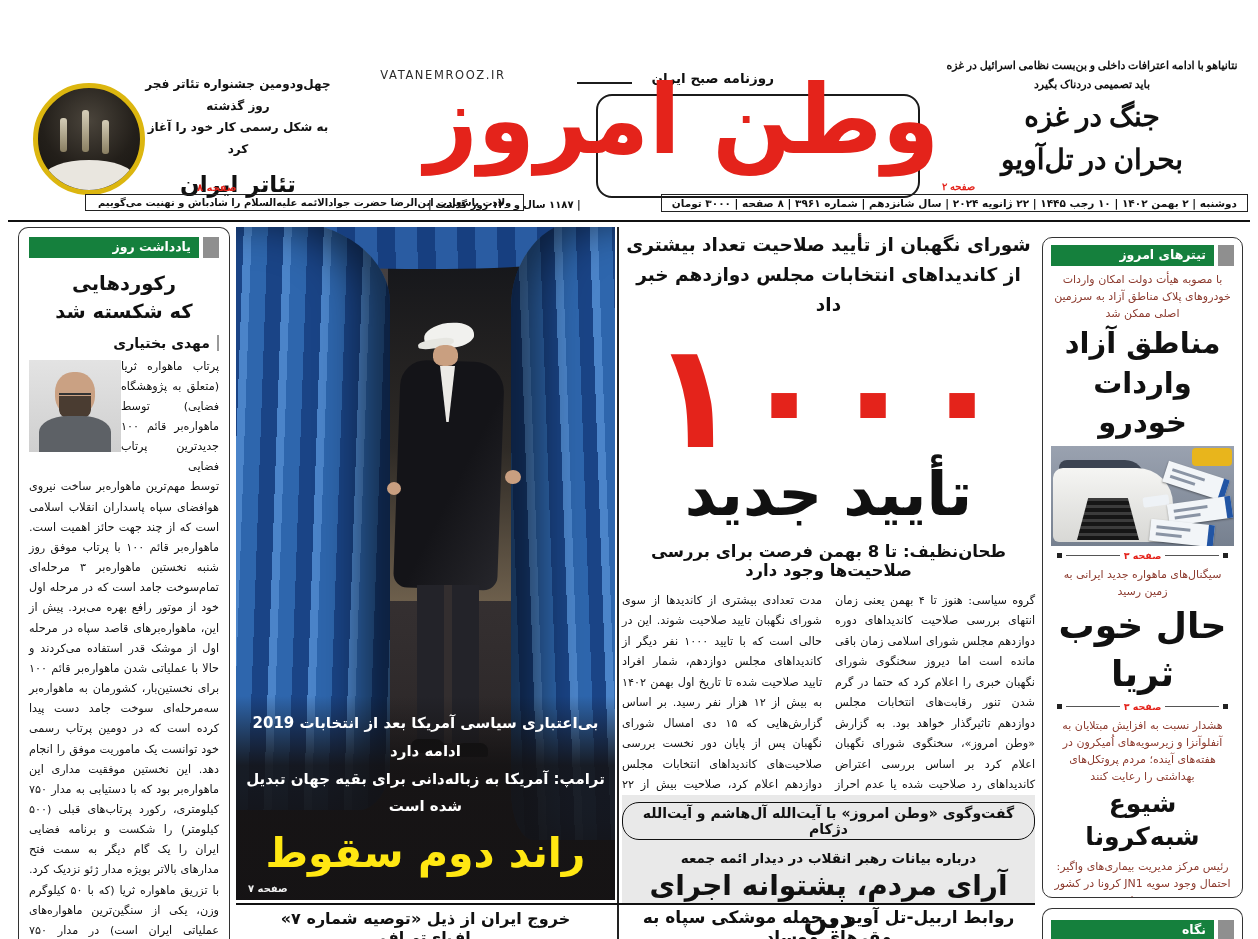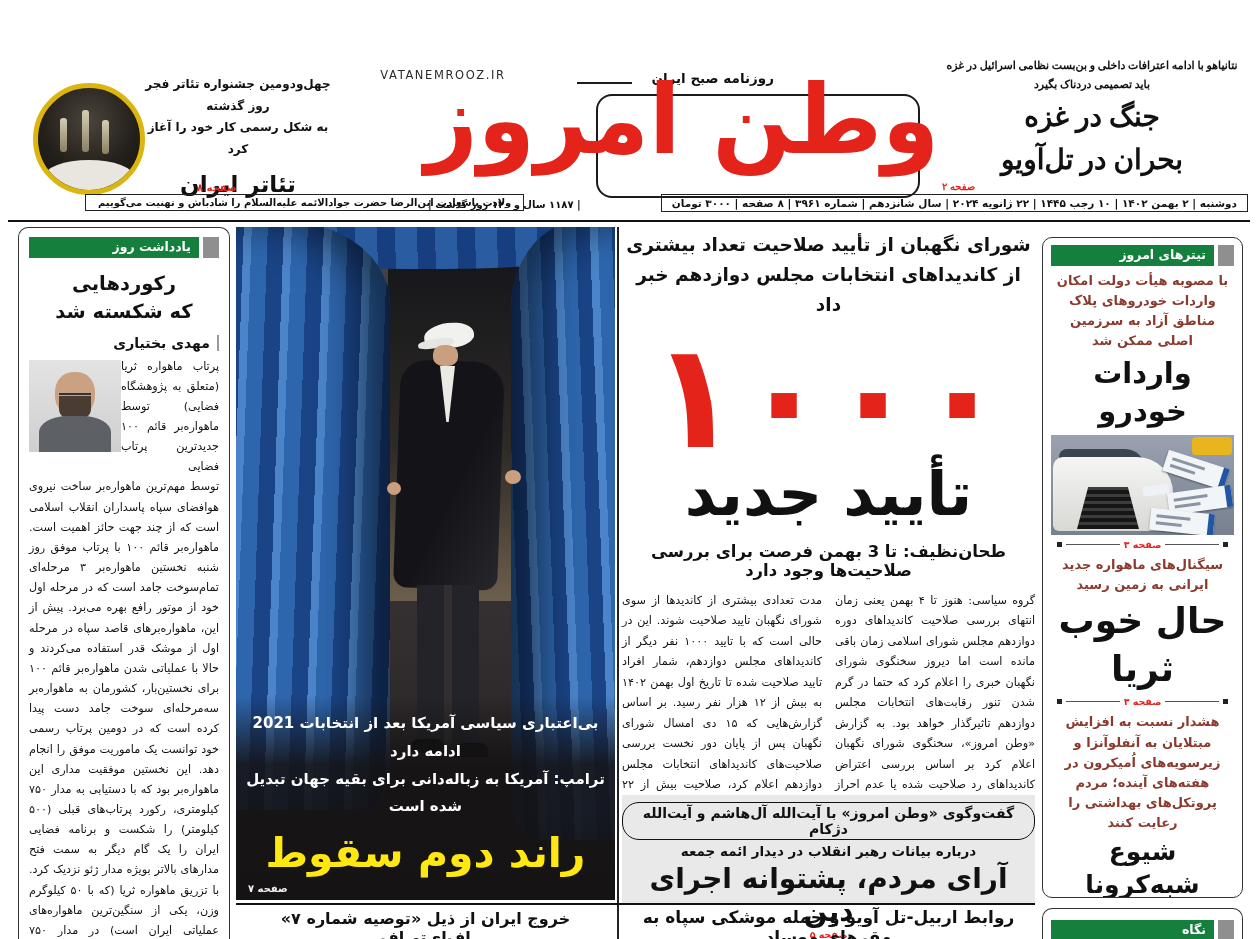--- a/index.html
+++ b/index.html
@@ -75,27 +75,27 @@
   #lead{left:622px;top:230px;width:413px;}
   #lead-kicker{font-size:18.5px;font-weight:800;line-height:1.62;}
   #lead-number{font-size:146px;font-weight:900;color:#e4231b;line-height:1.02;margin-top:2px;}
   #lead-headline{font-size:61px;font-weight:900;letter-spacing:-1.5px;margin-top:-10px;line-height:1.08;}
   #lead-subhead{font-size:16.5px;font-weight:800;margin-top:15px;}
   #lead-cols{display:flex;gap:13px;margin-top:11px;text-align:justify;font-size:11.2px;line-height:1.83;}
   #lead-cols .col{flex:1;}
   #lead-continue{font-weight:800;margin-top:8px;text-align:right;font-size:11.2px;}
   #interview{left:622px;top:795px;width:413px;height:108px;background:#e9e9e9;box-sizing:border-box;padding-top:7px;}
   #interview-pill{display:inline-block;border:1.6px solid #111;border-radius:17px;padding:2px 12px;font-size:14px;font-weight:800;}
-  #interview-l2{font-size:13.5px;font-weight:700;margin-top:3px;}
+  #interview-l2{font-size:13.5px;font-weight:700;margin-top:10px;}
   #interview-hl{font-size:28px;font-weight:900;margin-top:3px;letter-spacing:-.5px;}
   #interview-page{font-size:9.5px;margin-top:1px;}
 
   
   #today-box{left:1042px;top:237px;width:201px;height:661px;border:1.3px solid #333;border-radius:10px;padding:7px 8px;box-sizing:border-box;overflow:hidden;}
-  .tk{color:#8c3a2e;font-size:13px;font-weight:700;line-height:1.55;text-align:center;margin-top:5px;}
+  .tk{color:#8c3a2e;font-size:11px;font-weight:400;line-height:1.55;text-align:center;margin-top:5px;}
   .th{font-size:29px;font-weight:900;text-align:center;line-height:1.32;letter-spacing:-.5px;margin-top:2px;}
   .th2{font-size:36px;}
   .th3{font-size:25px;}
   .pgdiv{display:flex;align-items:center;gap:4px;margin:4px 6px 1px;}
   .pgdiv .sq{width:5px;height:5px;background:#222;}
   .pgdiv .ln{flex:1;height:1px;background:#555;}
   .pgdiv .pr{color:#e4231b;font-size:9.5px;font-weight:700;}
   #car-photo{width:100%;height:100px;margin-top:5px;position:relative;background:linear-gradient(180deg,#9aa2b0,#76808f);overflow:hidden;}
   #car-body{position:absolute;left:2px;bottom:4px;width:120px;height:74px;background:linear-gradient(#f5f5f3,#d8d8d5);border-radius:10px 36px 6px 6px;}
   #car-glass{position:absolute;left:8px;bottom:66px;width:86px;height:20px;background:#3c4452;border-radius:8px 20px 0 0;}
@@ -181,35 +181,35 @@
     <div class="fig" id="fig-shirt"></div>
     <div class="fig" id="fig-cap"></div>
     <div class="fig" id="fig-brim"></div>
     <div class="fig" id="fig-face"></div>
     <div class="fig" id="fig-hand-r"></div>
     <div class="fig" id="fig-hand-l"></div>
     <div class="fig" id="fig-legs"></div>
     <div class="fig" id="fig-shoe-l"></div>
     <div class="fig" id="fig-shoe-r"></div>
     <div id="photo-caption">
-      <div class="cl">بی‌اعتباری سیاسی آمریکا بعد از انتخابات 2021 ادامه دارد</div>
+      <div class="cl">بی‌اعتباری سیاسی آمریکا بعد از انتخابات 2019 ادامه دارد</div>
       <div class="cl">ترامپ: آمریکا به زباله‌دانی برای بقیه جهان تبدیل شده است</div>
       <div id="photo-hl">راند دوم سقوط</div>
       <div id="photo-page">صفحه ۷</div>
     </div>
   </div>
 
   <div class="abs ctr" id="lead">
     <div id="lead-kicker">
       <span>شورای نگهبان از تأیید صلاحیت تعداد بیشتری</span><br>
       <span>از کاندیداهای انتخابات مجلس دوازدهم خبر داد</span>
     </div>
     <div id="lead-number">۱۰۰۰</div>
     <div id="lead-headline">تأیید جدید</div>
-    <div id="lead-subhead">طحان‌نظیف: تا 3 بهمن فرصت برای بررسی صلاحیت‌ها وجود دارد</div>
+    <div id="lead-subhead">طحان‌نظیف: تا 8 بهمن فرصت برای بررسی صلاحیت‌ها وجود دارد</div>
     <div id="lead-cols">
       <div class="col">گروه سیاسی: هنوز تا ۴ بهمن یعنی زمان انتهای بررسی صلاحیت کاندیداهای دوره دوازدهم مجلس شورای اسلامی زمان باقی مانده است اما دیروز سخنگوی شورای نگهبان خبری را اعلام کرد که حتما در گرم شدن تنور رقابت‌های انتخابات مجلس دوازدهم تاثیرگذار خواهد بود. به گزارش «وطن امروز»، سخنگوی شورای نگهبان اعلام کرد بر اساس بررسی اعتراض کاندیداهای رد صلاحیت شده یا عدم احراز صلاحیت شده، شورای نگهبان صلاحیت ۱۰۰۰ نامزد دیگر را تایید کرد. هادی طحان‌نظیف این را هم گفت که فرصت بررسی صلاحیت‌ها تا ۴ بهمن ادامه دارد و ممکن است در این</div>
       <div class="col">
         <span>مدت تعدادی بیشتری از کاندیدها از سوی شورای نگهبان تایید صلاحیت شوند. این در حالی است که با تایید ۱۰۰۰ نفر دیگر از کاندیداهای مجلس دوازدهم، شمار افراد تایید صلاحیت شده تا تاریخ اول بهمن ۱۴۰۲ به بیش از ۱۲ هزار نفر رسید. بر اساس گزارش‌هایی که ۱۵ دی امسال شورای نگهبان پس از پایان دور نخست بررسی صلاحیت‌های کاندیداهای انتخابات مجلس دوازدهم اعلام کرد، صلاحیت بیش از ۲۲ هزار نفر توسط شورای نگهبان مورد بررسی قرار گرفت که در دور اول صلاحیت ۱۱ هزار نفر از این کاندیداها تایید شد.</span>
         <div id="lead-continue">ادامه در صفحه ۲</div>
       </div>
     </div>
   </div>
 
   <div class="abs ctr" id="interview">
@@ -218,20 +218,21 @@
     <div id="interview-hl">آرای مردم، پشتوانه اجرای دین</div>
     <div class="pgref" id="interview-page">صفحه ۵</div>
   </div>
 
   <div class="abs" id="today-box">
     <div class="sec-head">
       <div class="sec-sq"></div>
       <div class="sec-bar">تیترهای امروز</div>
     </div>
     <div class="tk">با مصوبه هیأت دولت امکان واردات خودروهای پلاک مناطق آزاد به سرزمین اصلی ممکن شد</div>
+    <div class="th">مناطق آزاد</div>
     <div class="th">واردات خودرو</div>
     <div id="car-photo">
       <div id="car-glass"></div>
       <div id="car-body"></div>
       <div id="car-grille"></div>
       <div id="car-light"></div>
       <div id="car-yellow"></div>
       <div class="plate" style="right:6px;top:24px;transform:rotate(18deg);"></div>
       <div class="plate" style="right:2px;top:54px;transform:rotate(-8deg);"></div>
       <div class="plate" style="right:20px;top:76px;transform:rotate(6deg);"></div>

